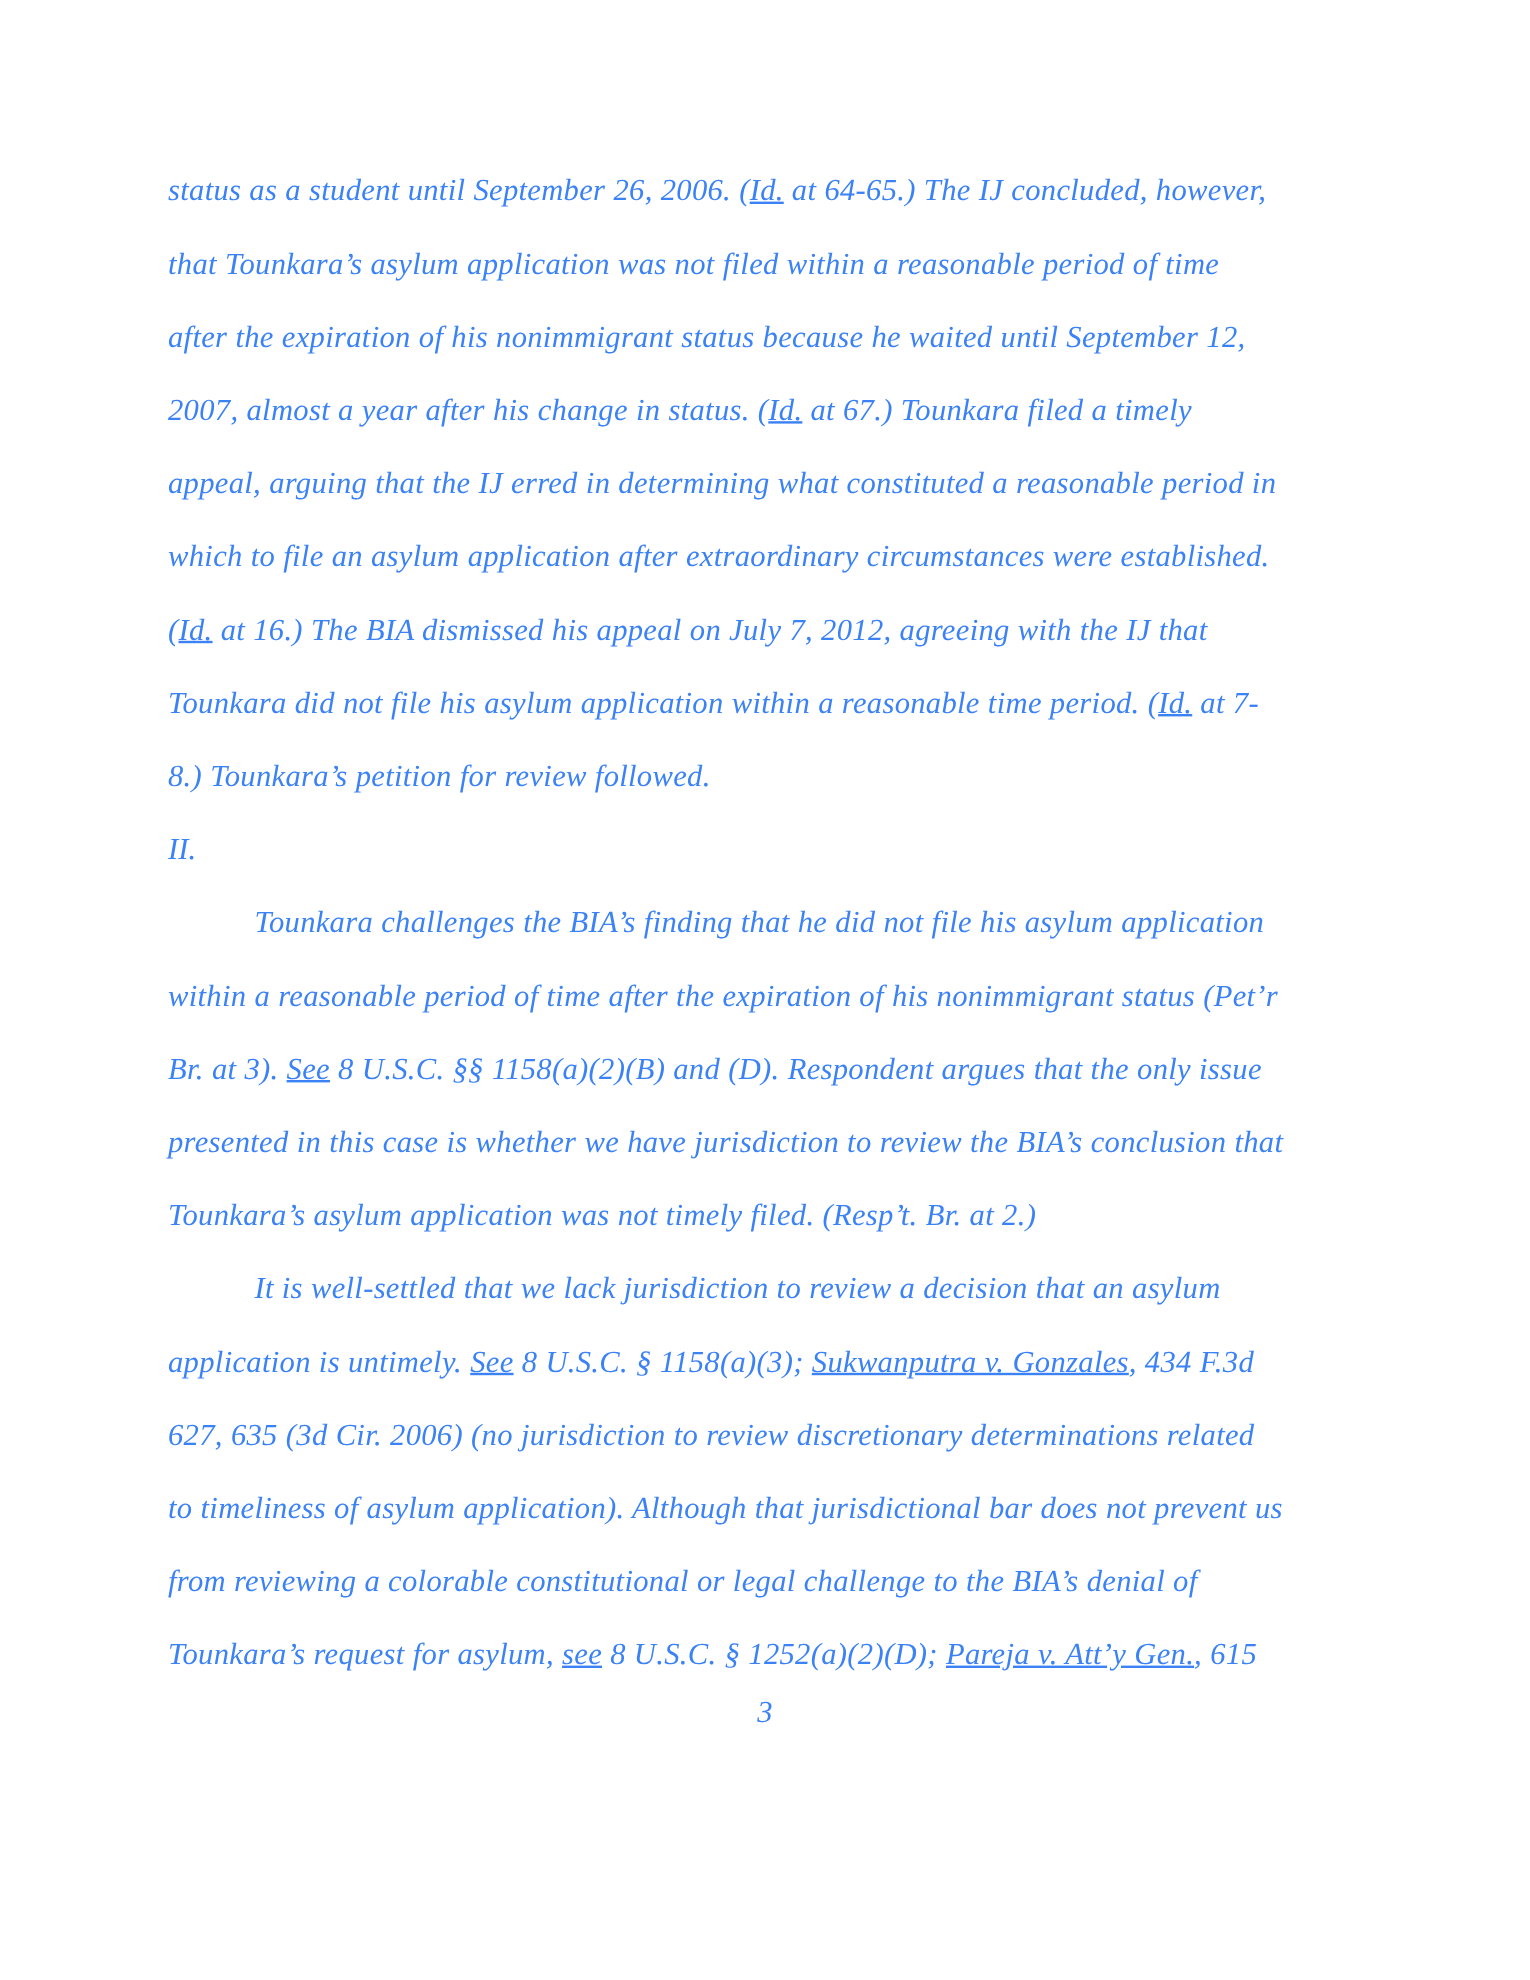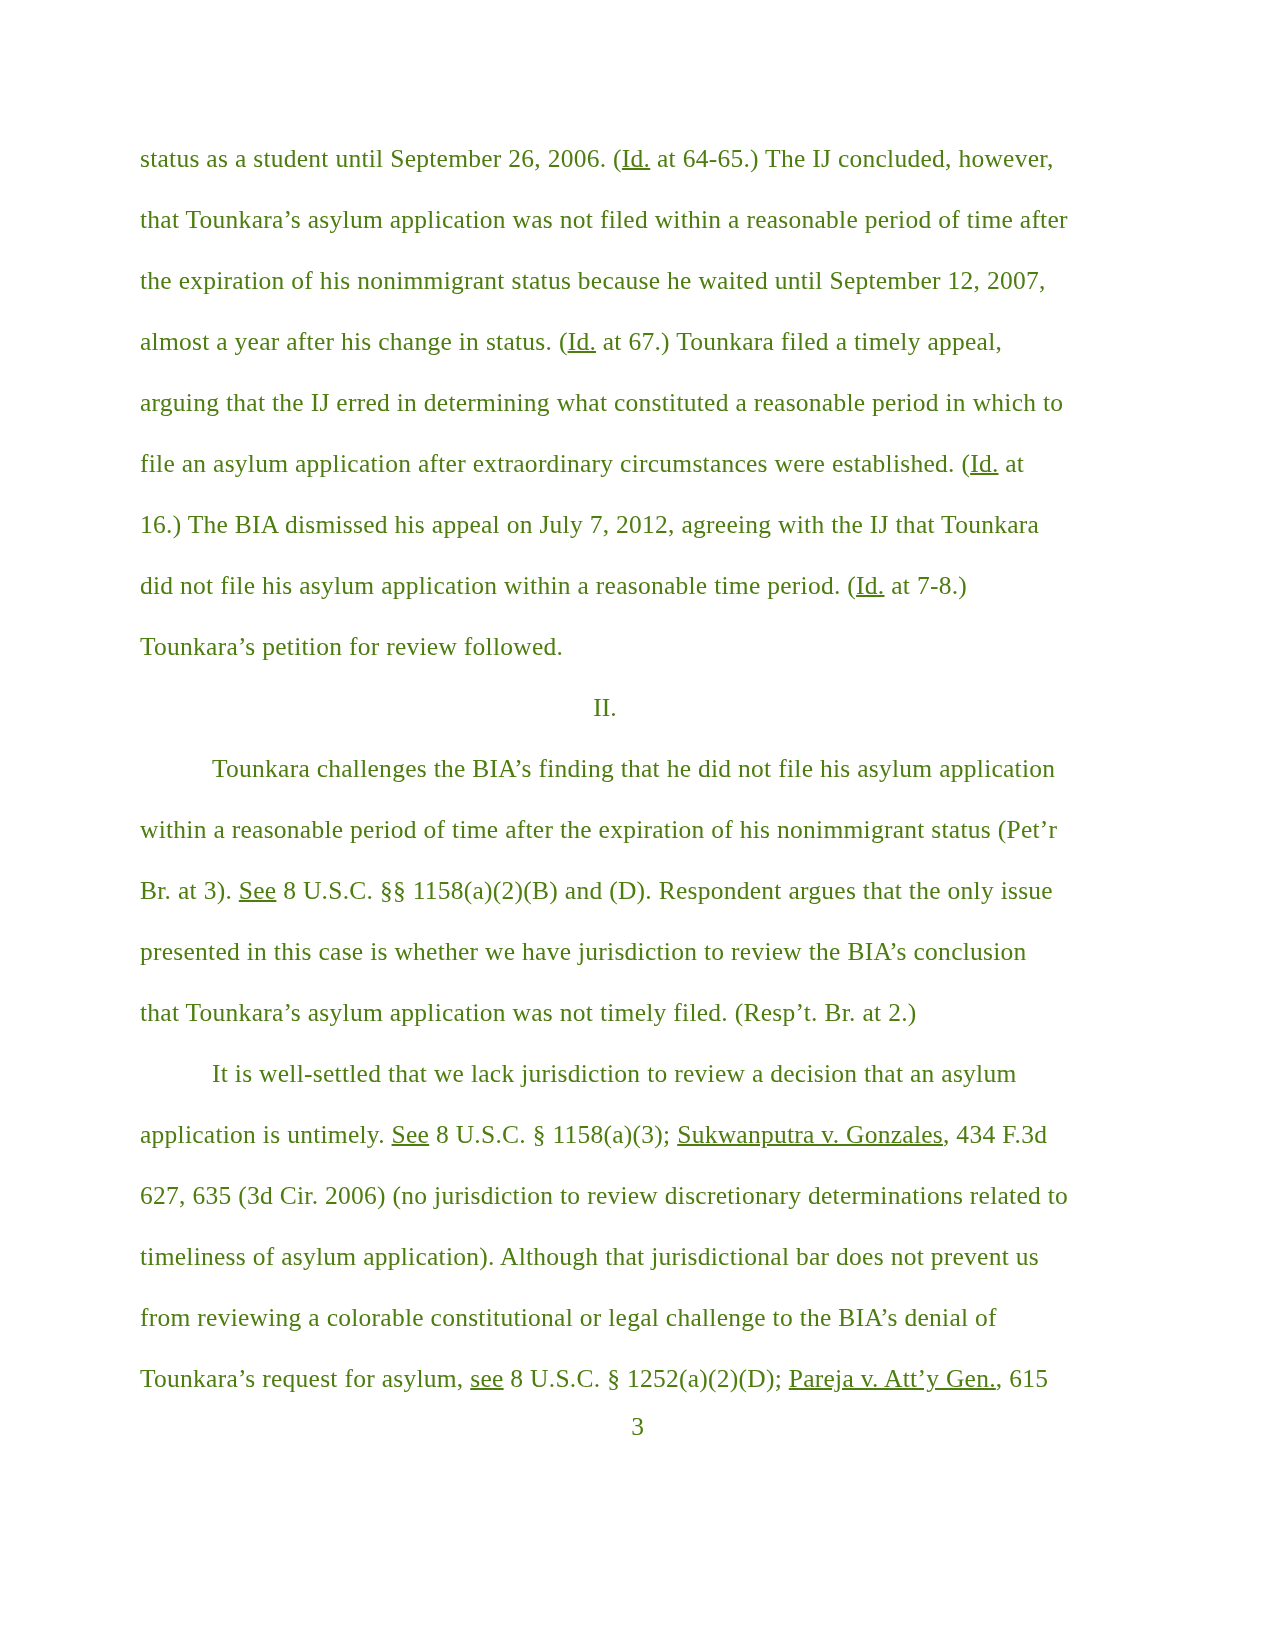--- a/index.html
+++ b/index.html
@@ -9,21 +9,22 @@
     background: #ffffff;
   }
   .page {
     position: relative;
     width: 1275px;
     height: 1542px;
     background: #ffffff;
     margin: 0 auto;
     overflow: hidden;
     font-family: "Liberation Serif", "DejaVu Serif", serif;
-    color: #4d7c0f;
+    color: #3b82f6;
+    font-style: italic;
   }
   .body-block {
     position: absolute;
     left: 140px;
     top: 128px;
     width: 930px;
   }
   p.para {
     margin: 0;
     padding: 0;
@@ -34,21 +35,20 @@
     word-spacing: 0.005em;
   }
   p.para.indent {
     text-indent: 72px;
   }
   .section-heading {
     margin: 0;
     padding: 0;
     font-size: 25.5px;
     line-height: 61px;
-    text-align: center;
     font-weight: normal;
   }
   .u {
     text-decoration: underline;
     text-underline-offset: 1px;
   }
   .page-number {
     position: absolute;
     left: 0;
     right: 0;

